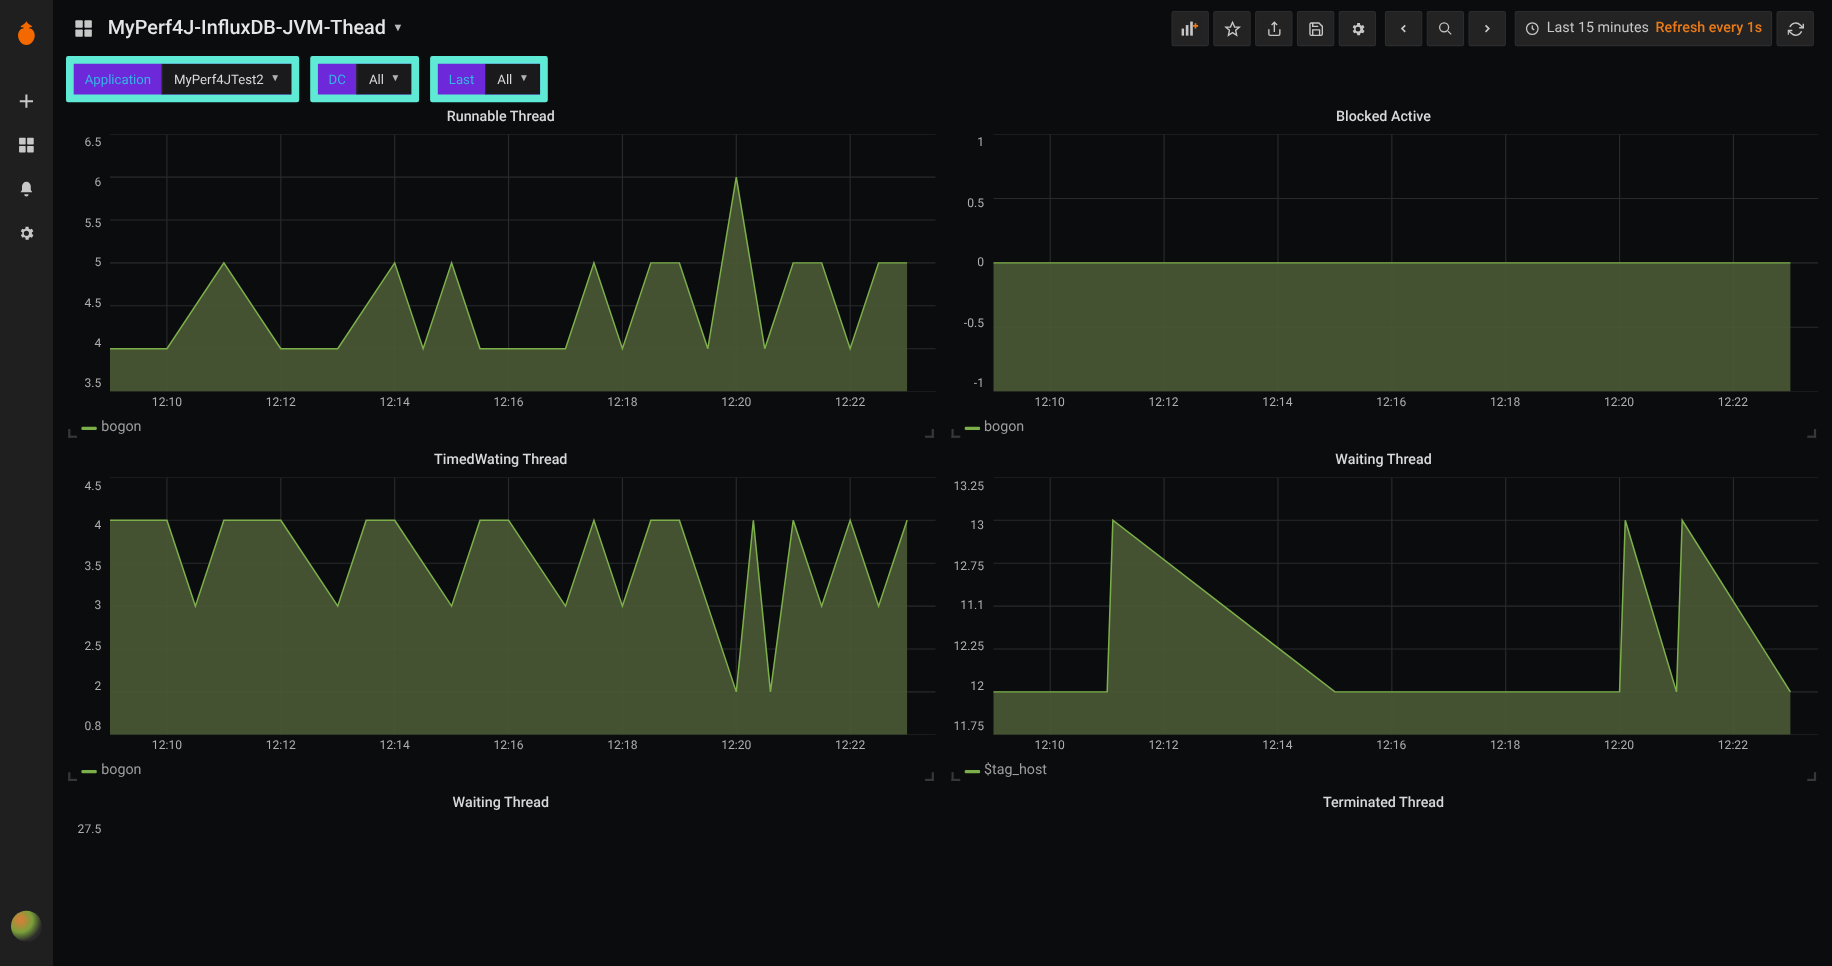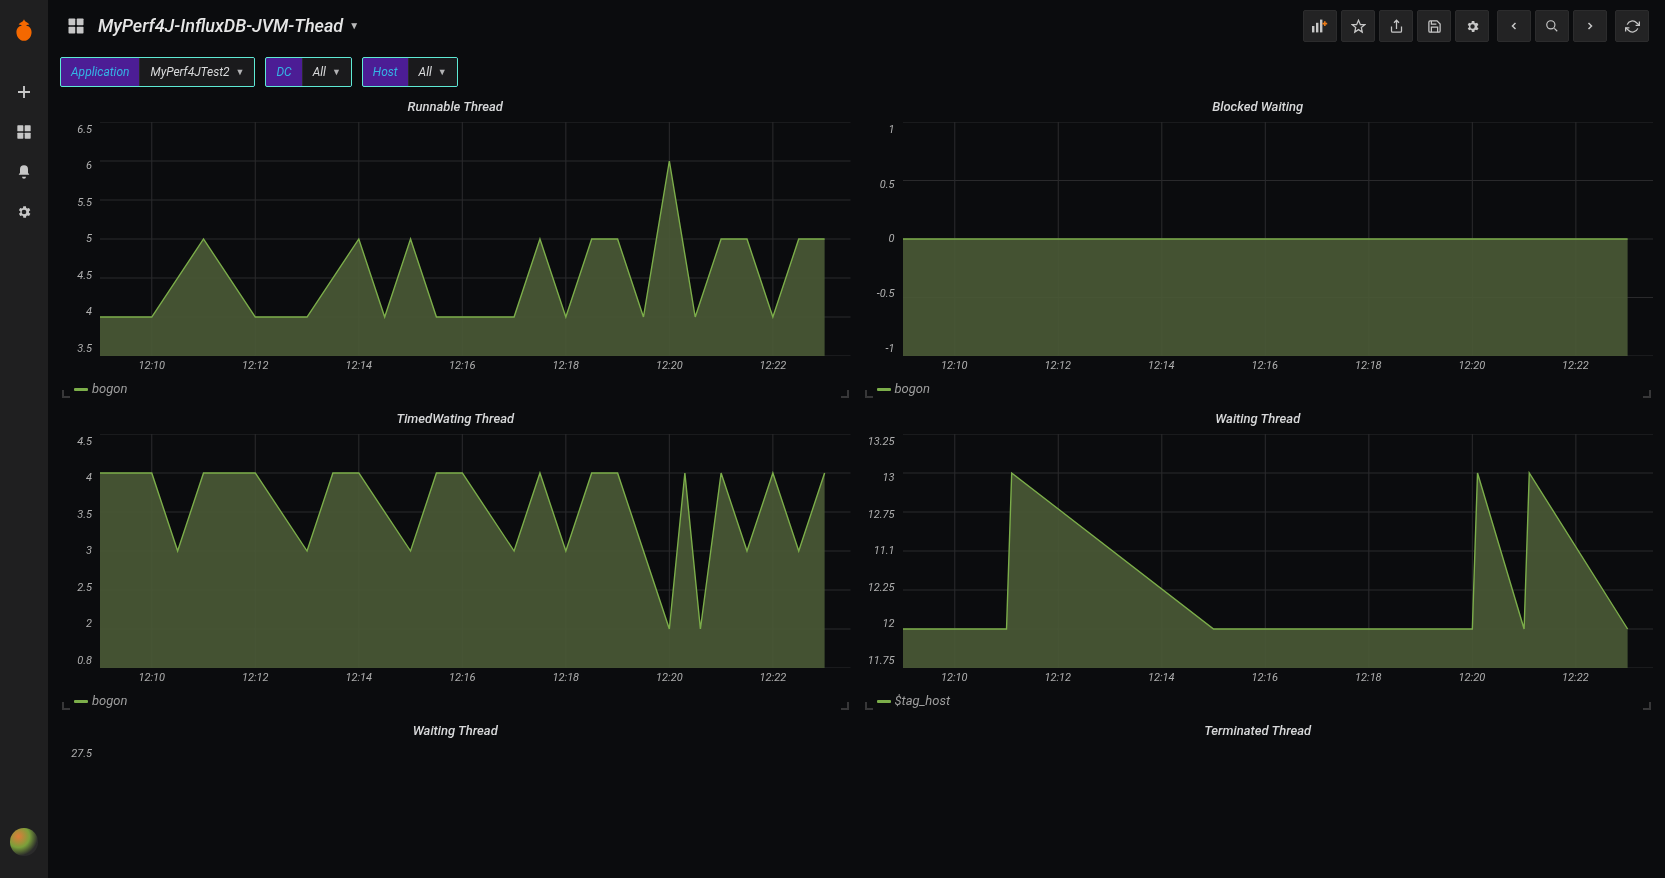--- a/index.html
+++ b/index.html
@@ -10,40 +10,40 @@
   position:fixed; top:0; left:0; bottom:0; width:48px;
   background:#1f1f20; display:flex; flex-direction:column;
   align-items:center; padding:8px 0;
 }
 .sidebar .logo { width:28px; height:28px; margin:8px 0 28px; display:flex; align-items:center; justify-content:center; }
 .sidebar .nav-icon { width:48px; height:40px; display:flex; align-items:center; justify-content:center; color:#c7c7c7; cursor:pointer; }
 .sidebar .spacer { flex:1; }
 .sidebar .avatar { width:28px; height:28px; border-radius:50%; background:radial-gradient(circle at 30% 30%,#e07b39,#7aa03a 40%,#2b2b2b 70%); margin-bottom:14px; }
 
 
-.main { margin-left:48px; height:100%; display:flex; flex-direction:column;font-style:italic; }
+.main { margin-left:48px; height:100%; display:flex; flex-direction:column; }
 .topbar { height:52px; display:flex; align-items:center; padding:0 16px 0 12px; color:#d8d9da; }
 .topbar .dash-btn { width:32px; height:32px; display:flex; align-items:center; justify-content:center; margin-right:6px; cursor:pointer; }
 .topbar .title { font-size:18px; font-weight:500; color:#e6e6e6; display:flex; align-items:center; cursor:pointer; }
 .topbar .title .caret { margin-left:6px; font-size:10px; opacity:.8; }
 .topbar .grow { flex:1; }
 .tool-group { display:flex; gap:4px; margin-left:8px; }
 .tool-btn {
   background:#232324; border:1px solid #2c2c2d;
   height:32px; min-width:34px; padding:0 8px;
   display:flex; align-items:center; justify-content:center;
   color:#c7c7c7; cursor:pointer; border-radius:2px;
 }
 .time-picker { display:flex; align-items:center; gap:6px; }
 .time-picker .muted { color:#c7c7c7; }
 .time-picker .refresh { color:#eb7b18; font-weight:500; }
 
 
 .var-row { height:40px; display:flex; align-items:center; padding:0 16px 0 12px; gap:10px; }
-.var-pill { display:flex; align-items:center; background:#4c1d95; border:1px solid #5eead4; border-radius:2px; overflow:hidden; cursor:pointer; }
+.var-pill { display:flex; align-items:center; background:#6d28d9; border:7px solid #5eead4; border-radius:2px; overflow:hidden; cursor:pointer; }
 .var-label { color:#35b5e5; padding:0 10px; height:28px; display:flex; align-items:center; font-size:12px; }
 .var-value { color:#d8d9da; padding:0 10px; height:28px; display:flex; align-items:center; font-size:12px; background:#1a1a1c; border-left:1px solid #2a2a2c; }
 .var-value .caret { margin-left:6px; font-size:9px; opacity:.8; }
 
 
 .panels { flex:1; overflow:auto; padding:0 12px; }
 .row { display:flex; gap:12px; margin-bottom:4px; }
 .panel { flex:1; position:relative; }
 .panel-title { text-align:center; font-size:13px; font-weight:500; color:#d8d9da; height:30px; display:flex; align-items:center; justify-content:center; }
 .plot-wrap { display:flex; }
@@ -162,20 +162,28 @@
           </svg>
       </div>
       <div class="tool-btn">
         <svg width="12" height="12" viewBox="0 0 24 24" fill="none" stroke="currentColor" stroke-width="3">
             <path d="M9 18l6-6-6-6"></path>
           </svg>
       </div>
     </div>
 
     <div class="tool-group">
+      <div class="tool-btn time-picker">
+        <svg width="14" height="14" viewBox="0 0 24 24" fill="none" stroke="currentColor" stroke-width="2">
+            <circle cx="12" cy="12" r="9"></circle>
+            <path d="M12 7v5l3 2"></path>
+          </svg>
+        <span class="muted">Last 15 minutes</span>
+        <span class="refresh">Refresh every 1s</span>
+      </div>
       <div class="tool-btn">
         <svg width="15" height="15" viewBox="0 0 24 24" fill="none" stroke="currentColor" stroke-width="2">
             <path d="M23 4v6h-6M1 20v-6h6"></path>
             <path d="M3.5 9a9 9 0 0 1 15-3L23 10M1 14l4.5 4a9 9 0 0 0 15-3"></path>
           </svg>
       </div>
     </div>
   </div>
 
   <div class="var-row">
@@ -187,21 +195,21 @@
         </span>
     </div>
     <div class="var-pill">
       <span class="var-label">DC</span>
       <span class="var-value">
           <span>All</span>
           <span class="caret">▼</span>
         </span>
     </div>
     <div class="var-pill">
-      <span class="var-label">Host</span>
+      <span class="var-label">Last</span>
       <span class="var-value">
           <span>All</span>
           <span class="caret">▼</span>
         </span>
     </div>
   </div>
 
   <div class="panels">
     <div class="row">
       <div class="panel plot-h1">
@@ -249,21 +257,21 @@
             <span class="x-tick" style="left: 89.6552%;">12:22</span>
           </div>
           <div class="legend">
             <span class="swatch"></span>
             <span>bogon</span>
           </div>
           <div class="resize-handle left"></div>
           <div class="resize-handle right"></div>
         </div>
       <div class="panel plot-h1">
-          <div class="panel-title">Blocked Waiting</div>
+          <div class="panel-title">Blocked Active</div>
           <div class="plot-wrap">
             <div class="y-axis">
               <span>1</span>
               <span>0.5</span>
               <span>0</span>
               <span>-0.5</span>
               <span>-1</span>
             </div>
             <div class="plot-area">
               <svg viewBox="0 0 700 234" preserveAspectRatio="none">

